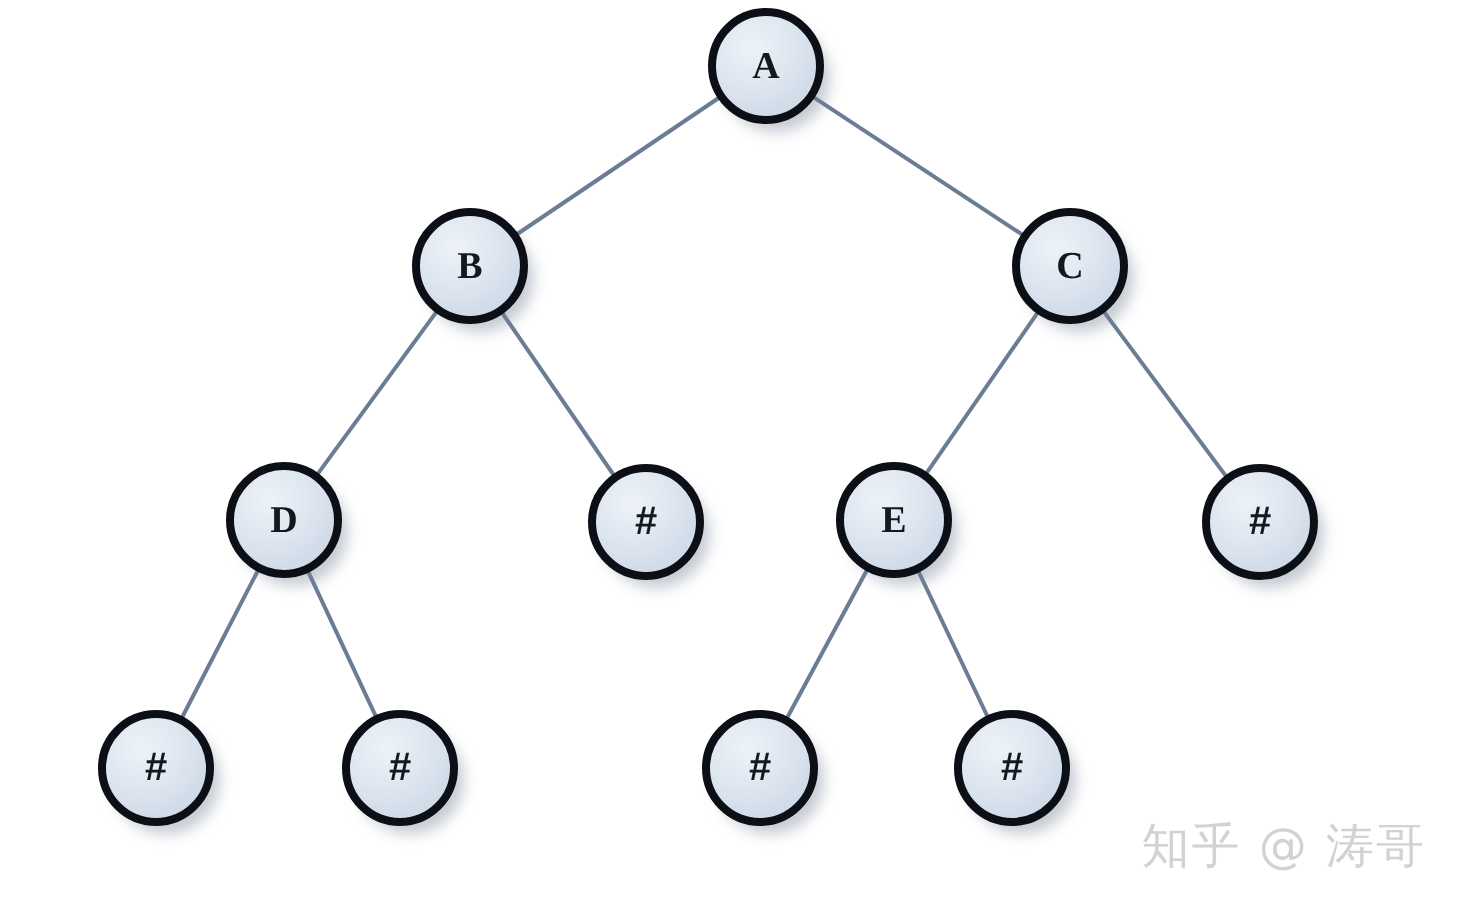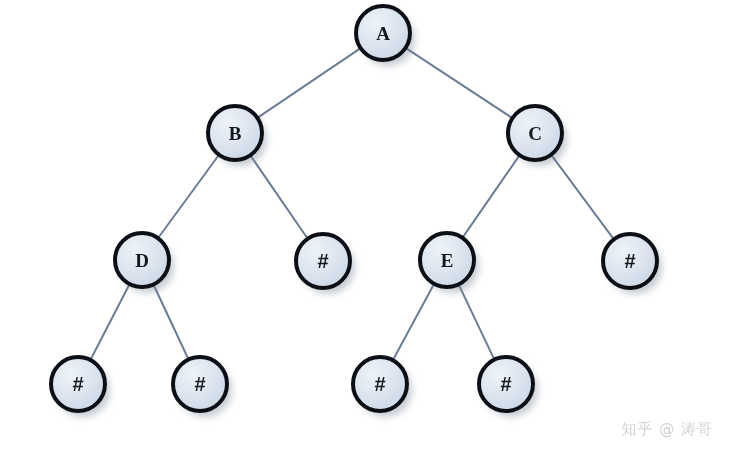--- a/index.html
+++ b/index.html
@@ -50,21 +50,21 @@
   .node.hash .label {
     font-size: 20px;
     font-family: "Liberation Sans", sans-serif;
     font-weight: bold;
   }
   #watermark {
     position: absolute;
     right: 18px;
     bottom: 14px;
     font-family: "DejaVu Sans", sans-serif;
-    font-size: 15px;
+    font-size: 24px;
     color: #d2d2d2;
     letter-spacing: 1px;
     white-space: nowrap;
     z-index: 5;
   }
   #watermark .wm-at {
     font-family: "DejaVu Sans", sans-serif;
   }
 </style>
 </head>

